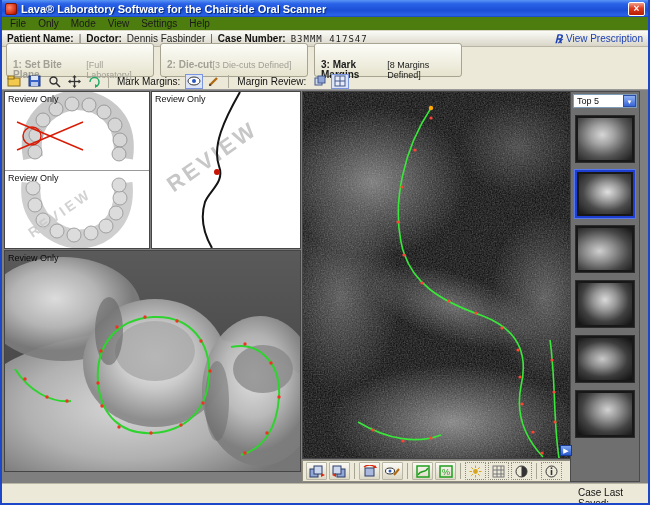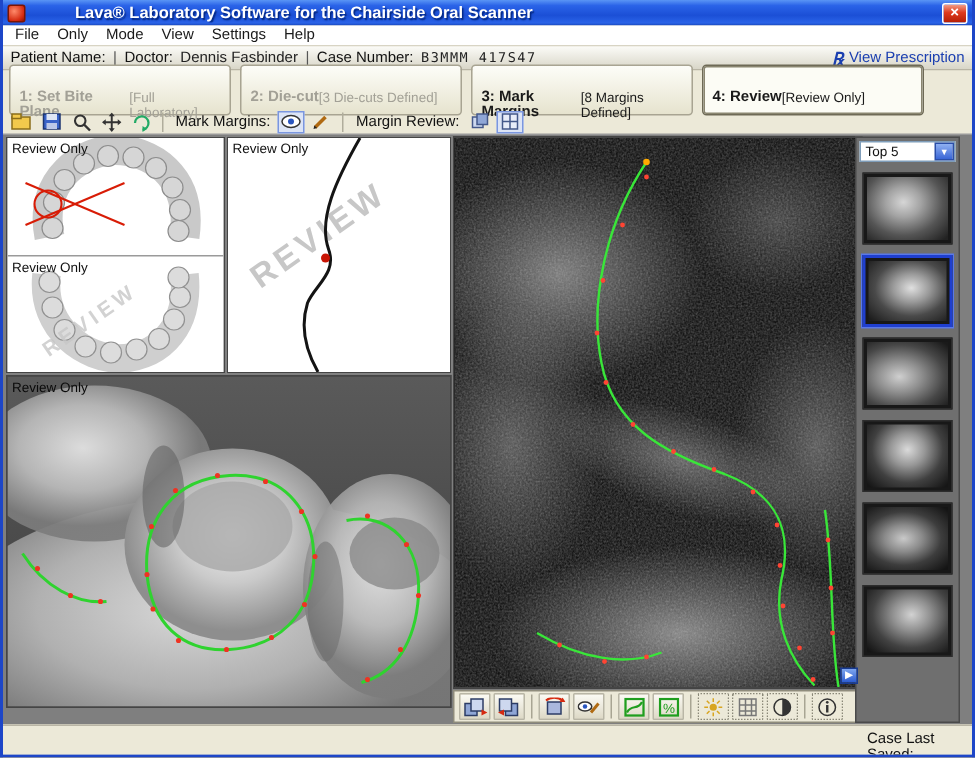--- a/index.html
+++ b/index.html
@@ -6,36 +6,35 @@
   body { background:#9b9b9b; font-family:"Liberation Sans", sans-serif; }
   .window{
     position:relative; width:650px; height:505px;
     border-left:2px solid #1d46c8; border-right:2px solid #1d46c8; border-bottom:2px solid #1d46c8;
     background:#ece9d8; overflow:hidden;
   }
   
   .titlebar{
     height:17px; display:flex; align-items:center; padding:0 3px;
     background:linear-gradient(180deg,#5a95f5 0%,#2a63e8 22%,#1b4fd6 60%,#2a63e8 90%,#1846bb 100%);
-    gap:29px;
   }
   .app-icon{ width:12px; height:12px; margin-right:4px; border-radius:2px;
     background:radial-gradient(circle at 35% 35%, #ff8a6a, #d42a10 70%, #8c1404); border:1px solid #7c1402;}
   .titlebar .title{ color:#fff; font-size:11px; font-weight:bold; text-shadow:1px 1px 1px #00247c; flex:1;
     white-space:nowrap; overflow:hidden;}
   .close-btn{ width:17px; height:14px; border:1px solid #fff; border-radius:2px;
     background:linear-gradient(180deg,#f0a08a 0%,#df3a1e 45%,#b51e04 100%);
     color:#fff; font-size:10px; font-weight:bold; line-height:12px; text-align:center; cursor:default;}
   
-  .menubar{ height:14px; display:flex; align-items:center; gap:0; background:#ffffff; border-bottom:1px solid #d8d4c4; padding-left:2px;}
+  .menubar{ height:14px; display:flex; align-items:center; gap:0; background:#4d7c0f; border-bottom:1px solid #d8d4c4; padding-left:2px;}
   .menu-item{ font-size:10px; color:#1a1a1a; padding:0 6px; line-height:13px; }
   
   .patientbar{ height:16px; display:flex; align-items:center; font-size:10px;
     background:linear-gradient(180deg,#fbfbf7,#d9d6c8); border-bottom:1px solid #b9b5a5; padding:0 5px; gap:5px;}
-  .pb-label{ font-weight:normal; color:#111;}
+  .pb-label{ font-weight:bold; color:#111;}
   .pb-sep{ color:#555; }
   .pb-value{ color:#222; }
   .pb-case{ font-family:"DejaVu Sans Mono", monospace; font-size:9px; letter-spacing:1px;}
   .pb-right{ margin-left:auto; display:flex; align-items:center; gap:4px;}
   .rx{ color:#1b3fb0; font-family:"DejaVu Serif", serif; font-size:12px; font-style:italic; font-weight:bold;}
   .rx-link{ color:#1b3fb0; font-size:10px; cursor:pointer;}
   
   .stepsrow{ height:26px; display:flex; gap:6px; padding:1px 4px; background:#ece9d8; align-items:center;}
   .step{ width:148px; height:23px; border:1px solid #a8a492; border-radius:3px; padding:16px 6px;
     background:linear-gradient(180deg,#fdfdf8,#e6e3ce); display:flex; flex-direction:row; }
@@ -134,24 +133,20 @@
       <span class="t">1: Set Bite Plane</span>
       <span class="s">[Full Laboratory]</span>
     </div>
     <div class="step disabled">
       <span class="t">2: Die-cut</span>
       <span class="s">[3 Die-cuts Defined]</span>
     </div>
     <div class="step">
       <span class="t">3: Mark Margins</span>
       <span class="s">[8 Margins Defined]</span>
-    </div>
-    <div class="step active">
-      <span class="t">4: Review</span>
-      <span class="s">[Review Only]</span>
     </div>
   </div>
 
   <div class="toolbar">
     <div class="tool-btn">
       <svg width="14" height="12">
           <rect x="1" y="3" width="12" height="8" fill="#f2c94c" stroke="#8a6d1a"></rect>
           <rect x="1" y="1" width="6" height="3" fill="#f2c94c" stroke="#8a6d1a"></rect>
         </svg>
     </div>

